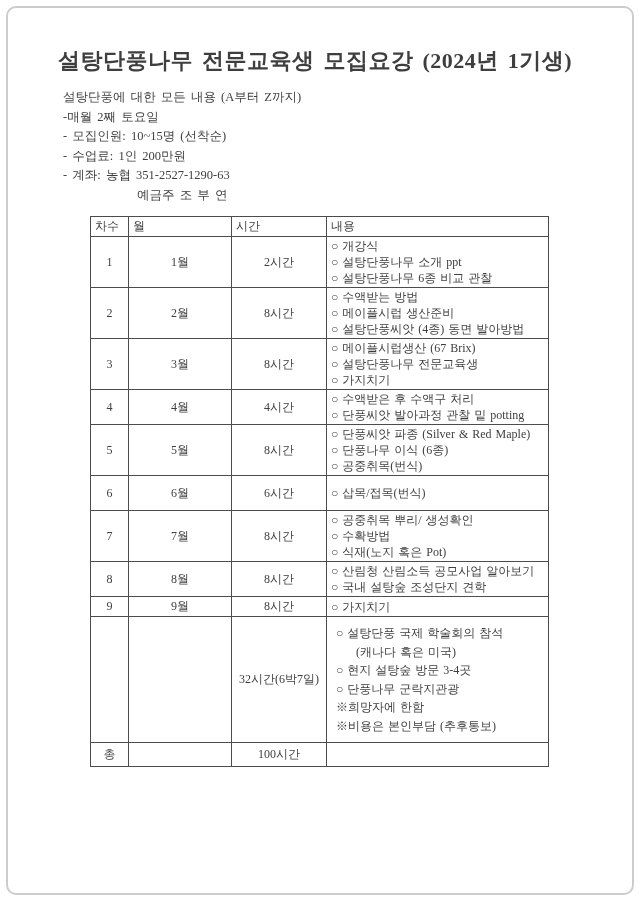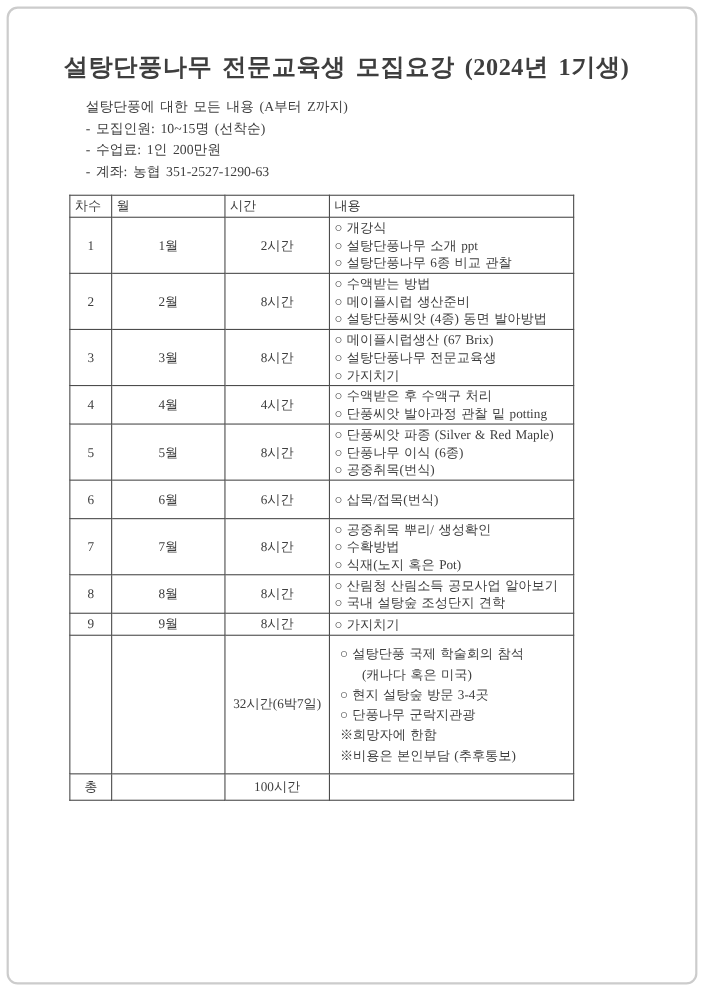--- a/index.html
+++ b/index.html
@@ -19,25 +19,24 @@
   }
   .doc-title{
     font-size:22px;font-weight:600;letter-spacing:0.5px;
     text-align:center;margin:0 0 12px -5px;white-space:nowrap;
     word-spacing:3px;
   }
   .intro{margin-bottom:8px;}
   .intro-line{
     font-size:12.5px;line-height:19.5px;white-space:pre-wrap;
     word-spacing:2px;
-    margin-left:15px;
   }
   .intro-line.indent{padding-left:74px;}
   table.schedule{
-    margin-top:11px;
+    margin-left:27px;margin-top:11px;
     border-collapse:collapse;table-layout:fixed;width:458px;
   }
   table.schedule th,table.schedule td{
     border:1px solid #4c4c4c;
     font-size:12px;font-weight:normal;
     padding:1px 4px;vertical-align:middle;
   }
   table.schedule th{text-align:left;height:16px;}
   col.c-no{width:38px;}
   col.c-month{width:103px;}
@@ -53,23 +52,25 @@
 </style>
 </head>
 <body>
 
 <div class="page-border"></div>
 
 <div class="content">
   <h1 class="doc-title">설탕단풍나무 전문교육생 모집요강 (2024년 1기생)</h1>
   <div class="intro">
       <div class="intro-line">설탕단풍에 대한 모든 내용 (A부터 Z까지)</div>
+      <div class="intro-line">-매월 2째 토요일</div>
       <div class="intro-line">- 모집인원: 10~15명 (선착순)</div>
       <div class="intro-line">- 수업료: 1인 200만원</div>
       <div class="intro-line">- 계좌: 농협 351-2527-1290-63</div>
+      <div class="intro-line indent">예금주 조 부 연</div>
     </div>
   <table class="schedule">
     <colgroup>
       <col class="c-no">
         <col class="c-month">
         <col class="c-hours">
         <col class="c-content">
     </colgroup>
     <thead>
       <tr>

